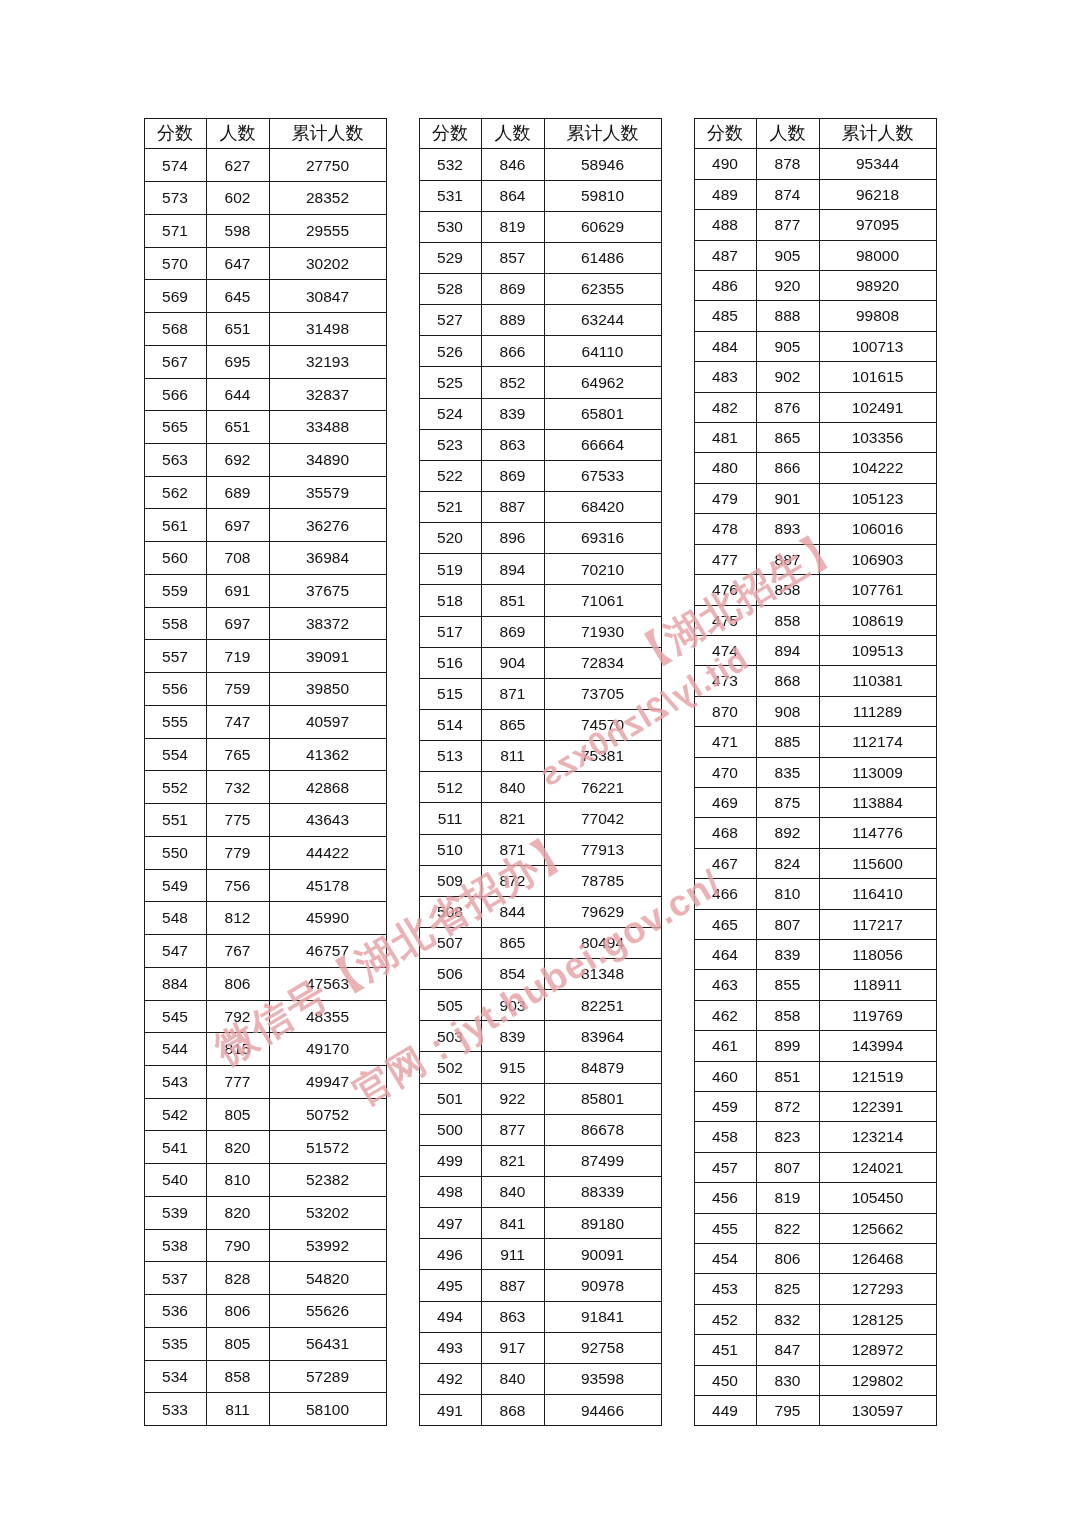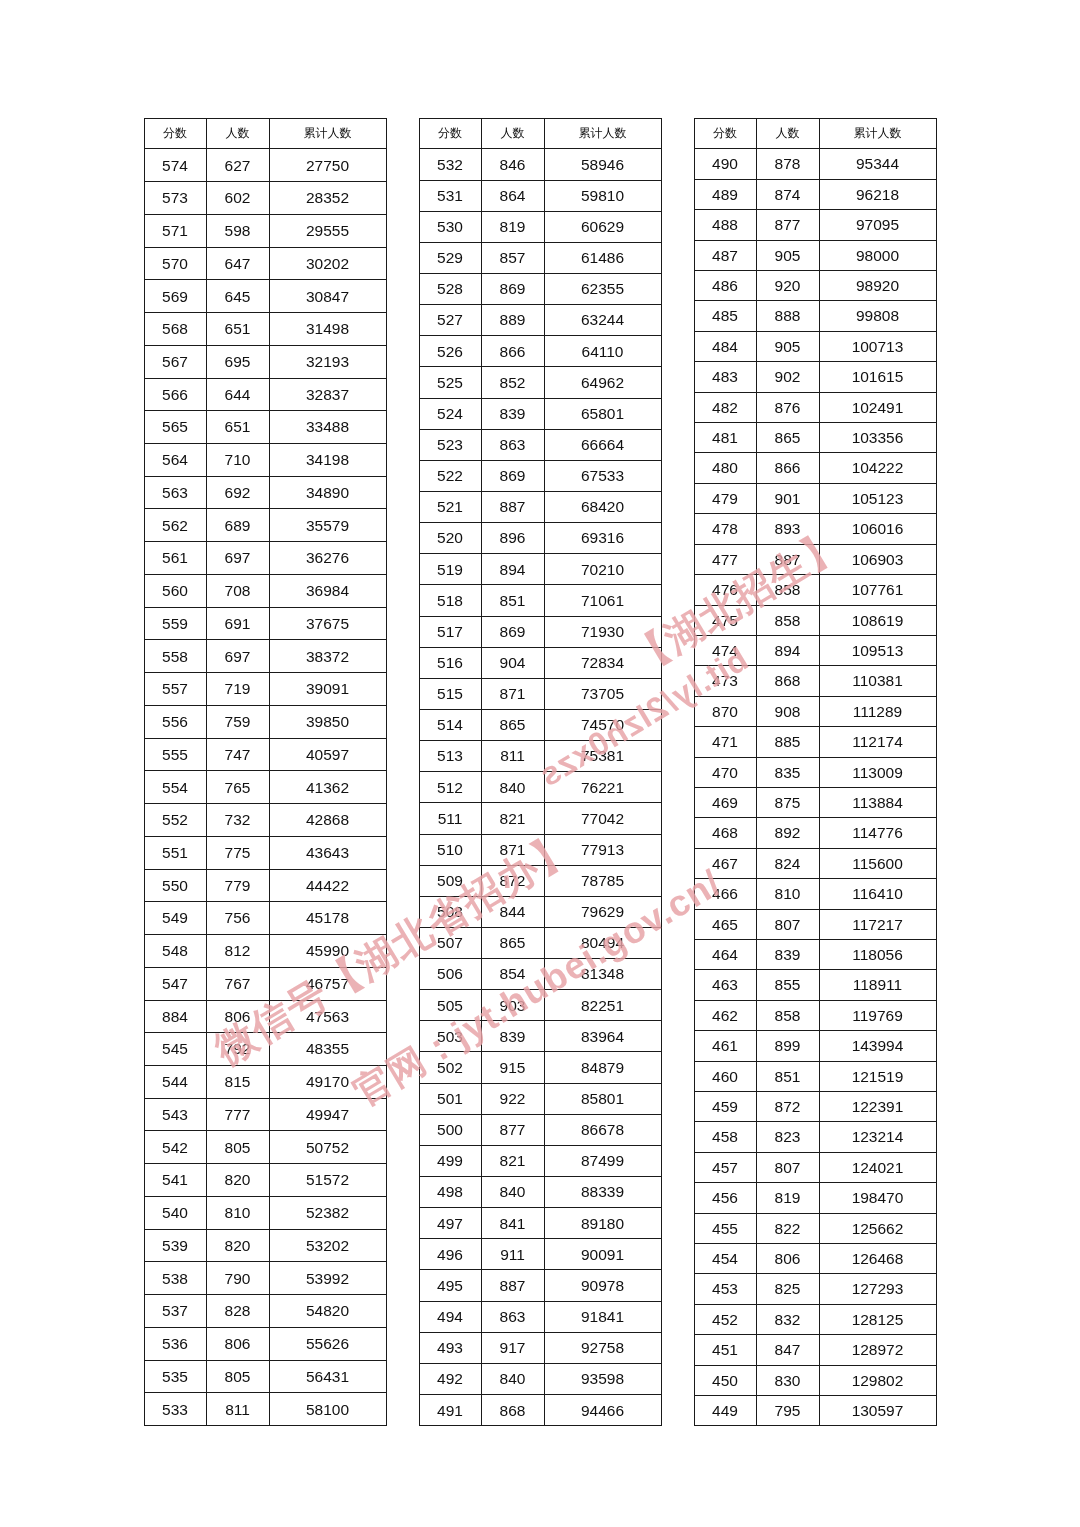--- a/index.html
+++ b/index.html
@@ -40,21 +40,21 @@
     vertical-align: middle;
     font-size: 15.5px;
     color: #111111;
     height: 29.4px;
     line-height: 29.4px;
     padding: 0;
     background: transparent;
   }
   table.score-table th {
     font-weight: normal;
-    font-size: 12px;
+    font-size: 18px;
   }
   .col-score { width: 61px; }
   .col-count { width: 62px; }
   .col-cum   { width: 116px; }
 
   
   .wm {
     position: absolute;
     z-index: 3;
     pointer-events: none;
@@ -150,25 +150,20 @@
             <td class="col-score">566</td>
             <td class="col-count">644</td>
             <td class="col-cum">32837</td>
           </tr>
           <tr>
             <td class="col-score">565</td>
             <td class="col-count">651</td>
             <td class="col-cum">33488</td>
           </tr>
           <tr>
-            <td class="col-score">564</td>
-            <td class="col-count">710</td>
-            <td class="col-cum">34198</td>
-          </tr>
-          <tr>
             <td class="col-score">563</td>
             <td class="col-count">692</td>
             <td class="col-cum">34890</td>
           </tr>
           <tr>
             <td class="col-score">562</td>
             <td class="col-count">689</td>
             <td class="col-cum">35579</td>
           </tr>
           <tr>
@@ -293,20 +288,25 @@
           </tr>
           <tr>
             <td class="col-score">536</td>
             <td class="col-count">806</td>
             <td class="col-cum">55626</td>
           </tr>
           <tr>
             <td class="col-score">535</td>
             <td class="col-count">805</td>
             <td class="col-cum">56431</td>
+          </tr>
+          <tr>
+            <td class="col-score">534</td>
+            <td class="col-count">858</td>
+            <td class="col-cum">57289</td>
           </tr>
           <tr>
             <td class="col-score">533</td>
             <td class="col-count">811</td>
             <td class="col-cum">58100</td>
           </tr>
         </tbody>
       </table>
       <table class="score-table">
         <thead>
@@ -699,21 +699,21 @@
             <td class="col-cum">123214</td>
           </tr>
           <tr>
             <td class="col-score">457</td>
             <td class="col-count">807</td>
             <td class="col-cum">124021</td>
           </tr>
           <tr>
             <td class="col-score">456</td>
             <td class="col-count">819</td>
-            <td class="col-cum">198470</td>
+            <td class="col-cum">105450</td>
           </tr>
           <tr>
             <td class="col-score">455</td>
             <td class="col-count">822</td>
             <td class="col-cum">125662</td>
           </tr>
           <tr>
             <td class="col-score">454</td>
             <td class="col-count">806</td>
             <td class="col-cum">126468</td>

